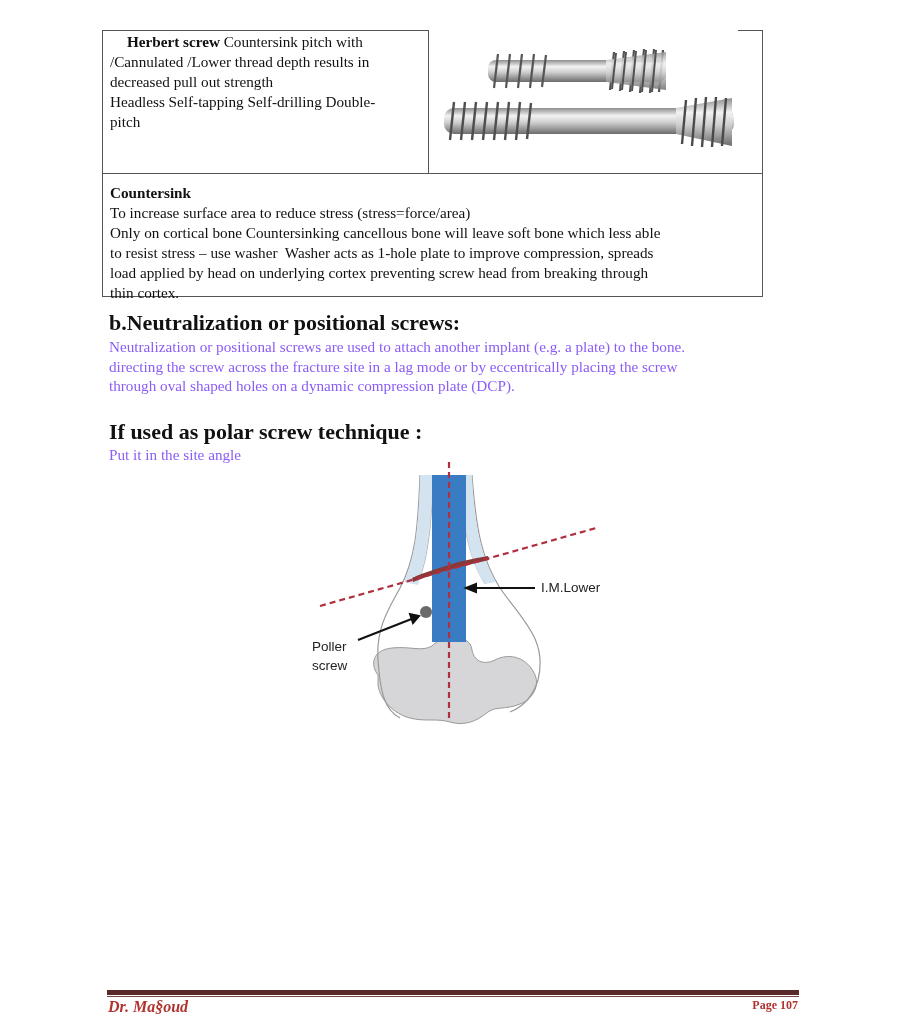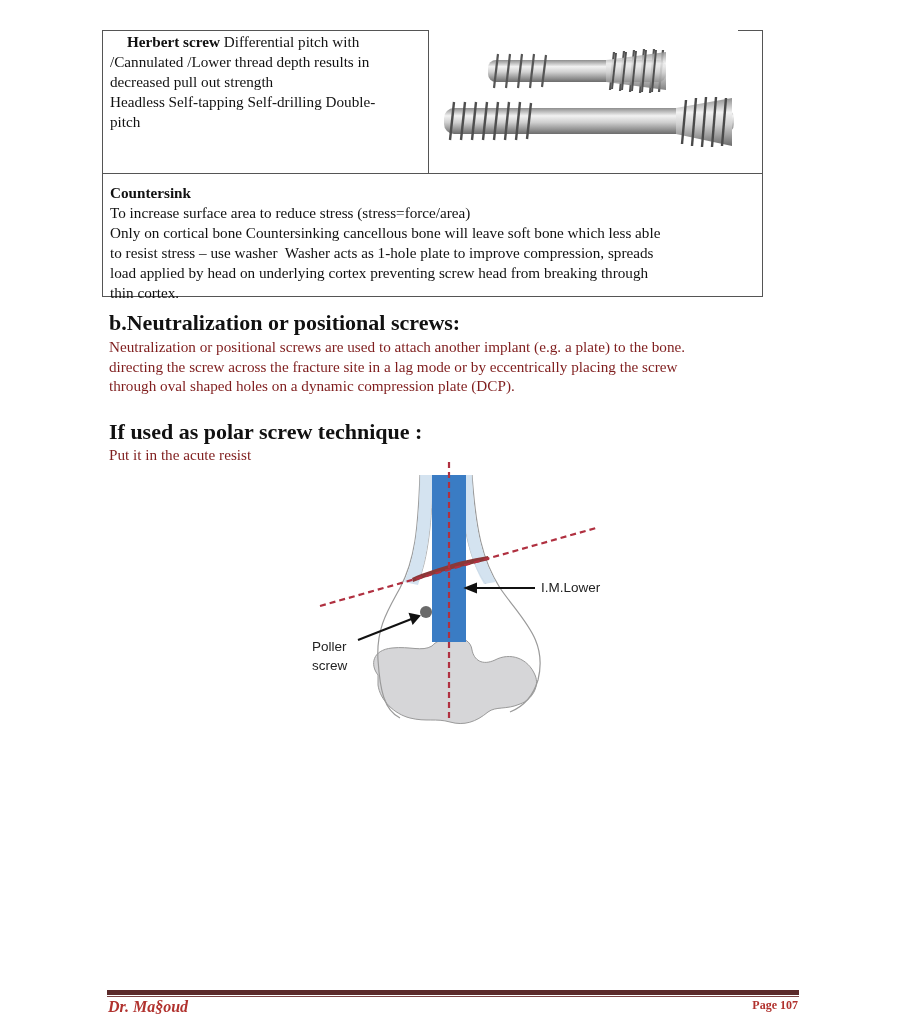--- a/index.html
+++ b/index.html
@@ -6,21 +6,21 @@
   body { width:909px; height:1023px; position:relative; overflow:hidden;
          font-family:"Liberation Serif", "DejaVu Serif", serif; color:#111; }
   .abs { position:absolute; }
 
   
   .tbl-line { position:absolute; background:#555; }
   .cell-text { position:absolute; font-size:15.2px; line-height:20.1px; color:#111; }
   .cell-text b { font-weight:bold; }
 
   .h2 { position:absolute; font-weight:bold; font-size:22px; line-height:24px; color:#111; }
-  .para { position:absolute; font-size:15.2px; line-height:19.6px; color:#7f1d1d; }
+  .para { position:absolute; font-size:15.2px; line-height:19.6px; color:#8b5cf6; }
 
   .fig-label { position:absolute; font-family:"Liberation Sans", "DejaVu Sans", sans-serif; font-size:13.5px; line-height:19px; color:#222; }
 
   .footer-bar-thick { position:absolute; left:107px; top:990px; width:692px; height:5px; background:#5a2a2a; }
   .footer-bar-thin { position:absolute; left:107px; top:996px; width:692px; height:1px; background:#7a4444; }
   .footer-left { position:absolute; left:108px; top:998px; font-size:16px; font-weight:bold; font-style:italic; color:#b1322e; font-family:"Liberation Serif","DejaVu Serif",serif; }
   .footer-right { position:absolute; right:111px; top:998px; font-size:12px; font-weight:bold; color:#b1322e; font-family:"Liberation Serif","DejaVu Serif",serif; }
 </style>
 </head>
 <body>
@@ -29,21 +29,21 @@
 
   <div class="tbl-line" style="left:102px; top:30px; width:327px; height:1px;"></div>
   <div class="tbl-line" style="left:738px; top:30px; width:25px; height:1px;"></div>
   <div class="tbl-line" style="left:102px; top:30px; width:1px; height:267px;"></div>
   <div class="tbl-line" style="left:762px; top:30px; width:1px; height:267px;"></div>
   <div class="tbl-line" style="left:102px; top:296px; width:661px; height:1px;"></div>
   <div class="tbl-line" style="left:428px; top:30px; width:1px; height:144px;"></div>
   <div class="tbl-line" style="left:102px; top:173px; width:661px; height:1px;"></div>
 
   <div class="cell-text" style="left:110px; top:32px; width:315px;">
-    <div style="padding-left:17px;"><b>Herbert screw</b><span> Differential pitch with</span></div>
+    <div style="padding-left:17px;"><b>Herbert screw</b><span> Countersink pitch with</span></div>
     <div>/Cannulated /Lower thread depth results in</div>
     <div>decreased pull out strength</div>
     <div>Headless Self-tapping Self-drilling Double-</div>
     <div>pitch</div>
   </div>
 
   <svg class="abs" style="left:430px; top:40px;" width="310" height="120" viewBox="0 0 310 120">
     <defs>
       <linearGradient id="metal" x1="0" y1="0" x2="0" y2="1">
         <stop offset="0" stop-color="#8e8e8e"></stop>
@@ -112,21 +112,21 @@
 </div>
 
 <div class="h2" style="left:109px; top:311px;">b.Neutralization or positional screws:</div>
 <div class="para" style="left:109px; top:337px; width:690px;">
   <div>Neutralization or positional screws are used to attach another implant (e.g. a plate) to the bone.</div>
   <div>directing the screw across the fracture site in a lag mode or by eccentrically placing the screw</div>
   <div>through oval shaped holes on a dynamic compression plate (DCP).</div>
 </div>
 
 <div class="h2" style="left:109px; top:420px;">If used as polar screw technique :</div>
-<div class="para" style="left:109px; top:445px;">Put it in the acute resist</div>
+<div class="para" style="left:109px; top:445px;">Put it in the site angle</div>
 
 <svg class="abs" style="left:300px; top:460px;" width="310" height="270" viewBox="0 0 310 270">
 
   <path d="M78 215 C70 205 72 190 92 188 C110 186 122 192 132 186 C140 176 170 172 172 190 C174 200 182 206 195 200 C210 192 228 198 235 215 C240 226 232 240 220 244 C206 250 196 246 188 252 C176 262 164 266 150 262 C136 258 126 262 110 258 C94 254 80 240 78 225 Z" fill="#d6d6d8" stroke="#9a9a9a" stroke-width="1"></path>
 
   <path d="M120 15 C118 70 115 100 100 128 C88 150 76 168 78 200 C80 230 84 250 100 258 M172 15 C176 70 182 100 200 128 C222 160 248 180 238 220 C232 240 220 248 210 252" fill="none" stroke="#9a9a9a" stroke-width="1.2"></path>
 
   <path d="M133 15 C132 60 128 100 118 122" fill="none" stroke="#b0b0b0" stroke-width="1"></path>
   <path d="M160 15 C162 60 168 100 186 124" fill="none" stroke="#b0b0b0" stroke-width="1"></path>
 

